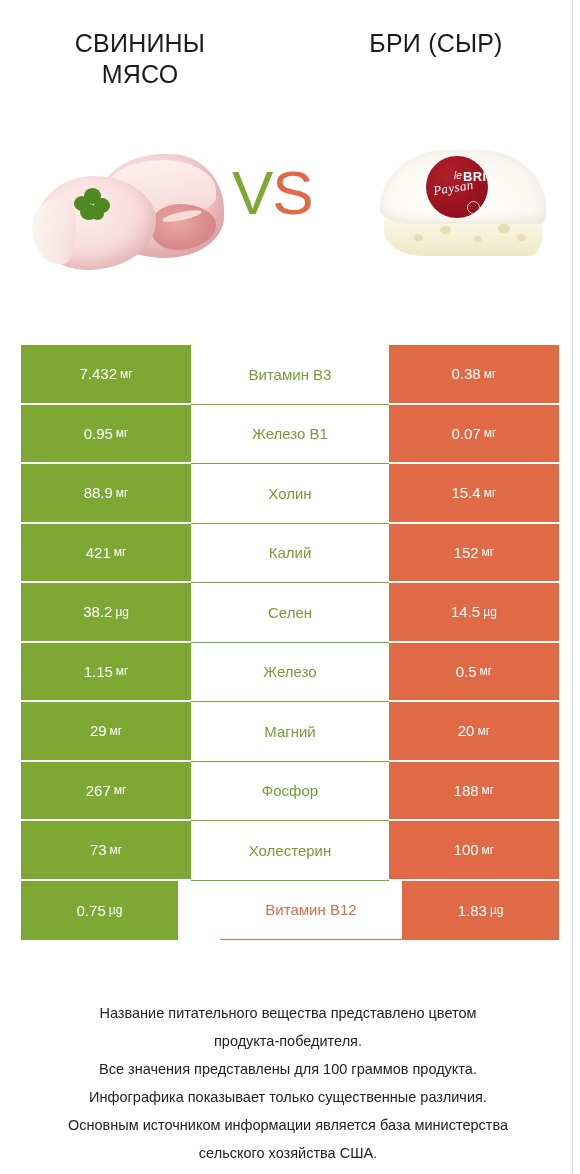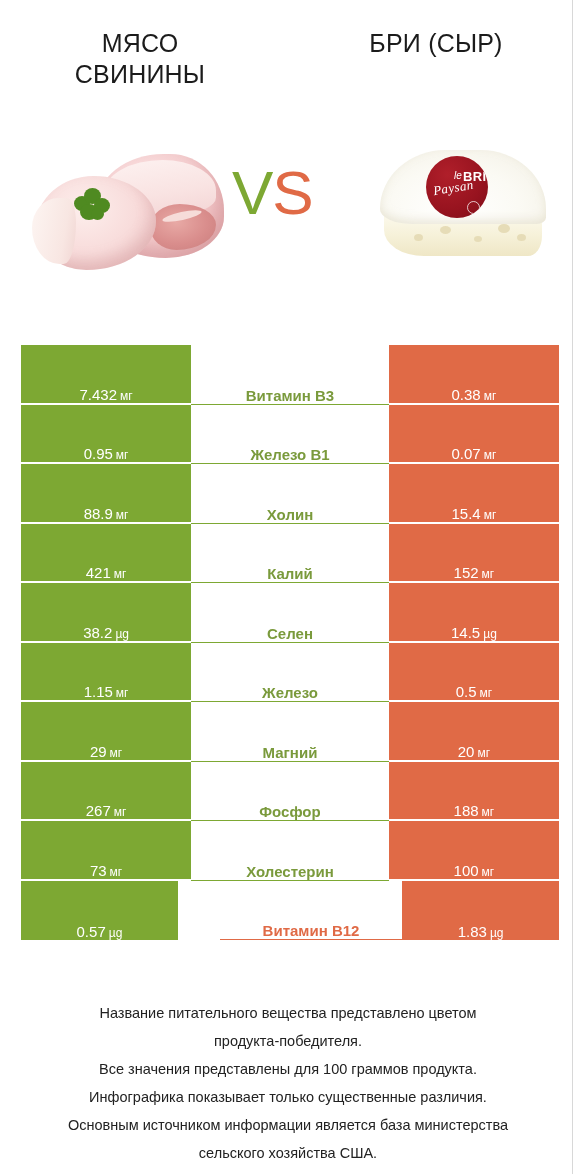--- a/index.html
+++ b/index.html
@@ -188,39 +188,39 @@
     top: 345px;
     width: 538px;
   }
   .row {
     display: flex;
     height: 59.5px;
     box-sizing: border-box;
   }
   .cell {
     display: flex;
-    align-items: flex-end;
+    align-items: center;
     justify-content: center;
     box-sizing: border-box;
     font-size: 15px;
   }
   .cell-left {
     width: 179px;
     background: #7DA833;
     color: #ffffff;
     border-bottom: 2px solid #ffffff;
   }
   .cell-mid {
     width: 208px;
     background: #ffffff;
     border-bottom: 1px solid #7DA833;
     border-left: 0;
     border-right: 0;
     font-size: 15px;
-    font-weight: bold;
+    font-weight: normal;
     color: #7A9A3C;
   }
   .cell-right {
     width: 179px;
     background: #E06A46;
     color: #ffffff;
     border-bottom: 2px solid #ffffff;
   }
   .row:last-child .cell-left,
   .row:last-child .cell-right { border-bottom: 0; }
@@ -242,22 +242,22 @@
   }
   .footer p { margin: 8px; }
 </style>
 </head>
 <body>
 
 <div class="page">
 
   <div class="titles">
     <div class="title title-left">
+      <div>СВИНИНЫ</div>
       <div>МЯСО</div>
-      <div>СВИНИНЫ</div>
     </div>
     <div class="title title-right">БРИ (СЫР)</div>
   </div>
 
   <div class="hero">
 
     <div class="prod pork">
       <div class="chop-back"></div>
       <div class="chop-back-fat"></div>
       <div class="bone"></div>
@@ -391,21 +391,21 @@
           <span class="unit">мг</span>
         </div>
         <div class="cell cell-mid">Холестерин</div>
         <div class="cell cell-right">
           <span>100</span>
           <span class="unit">мг</span>
         </div>
       </div>
       <div class="row win-right">
         <div class="cell cell-left">
-          <span>0.57</span>
+          <span>0.75</span>
           <span class="unit">µg</span>
         </div>
         <div class="cell cell-mid">Витамин B12</div>
         <div class="cell cell-right">
           <span>1.83</span>
           <span class="unit">µg</span>
         </div>
       </div>
     </div>
 

